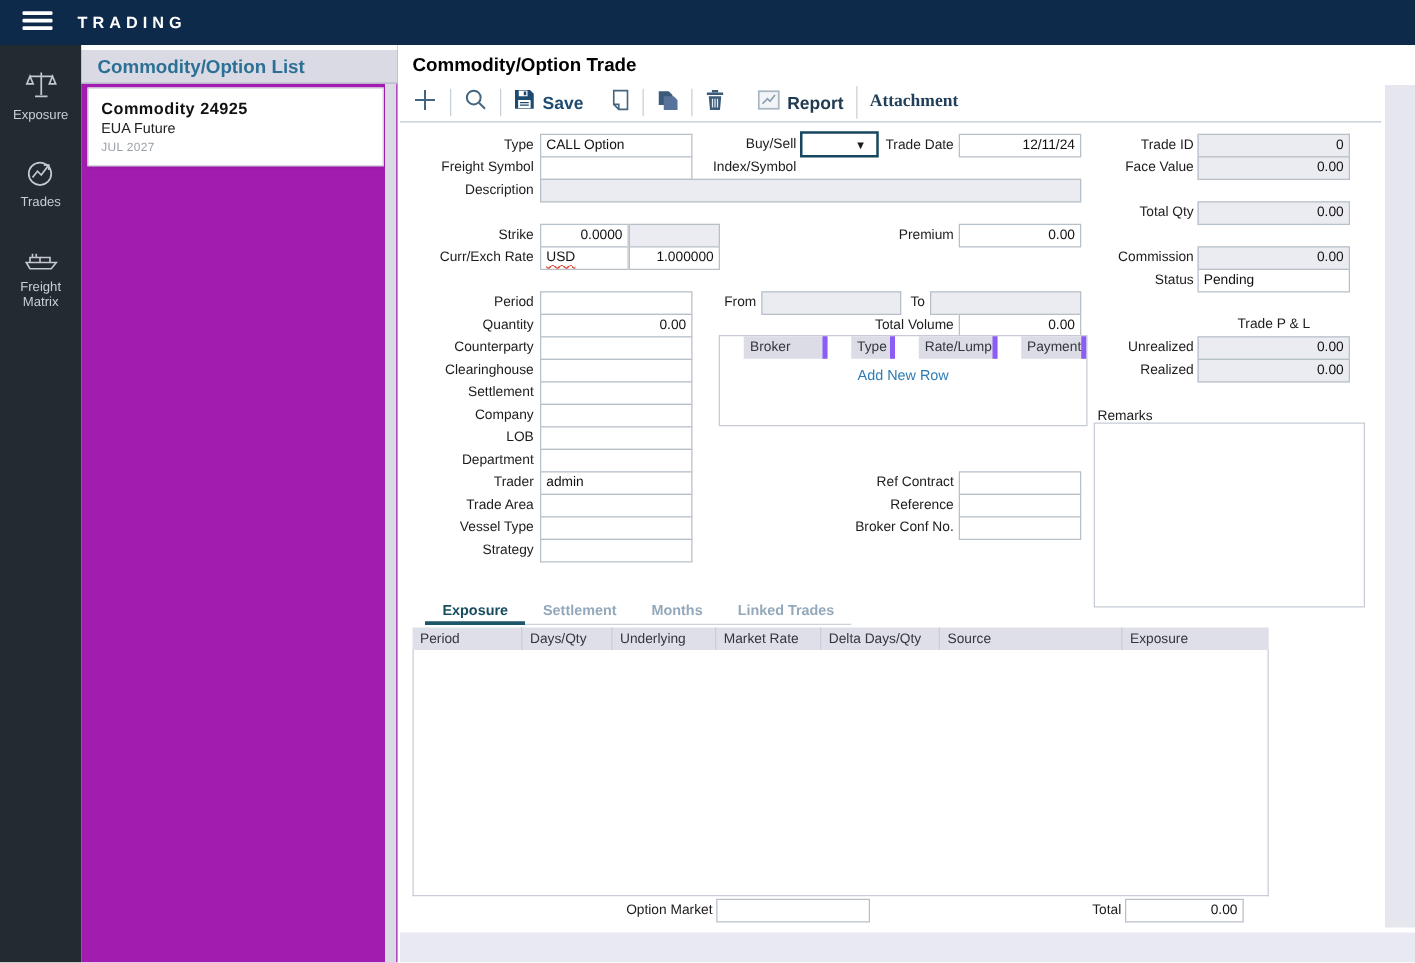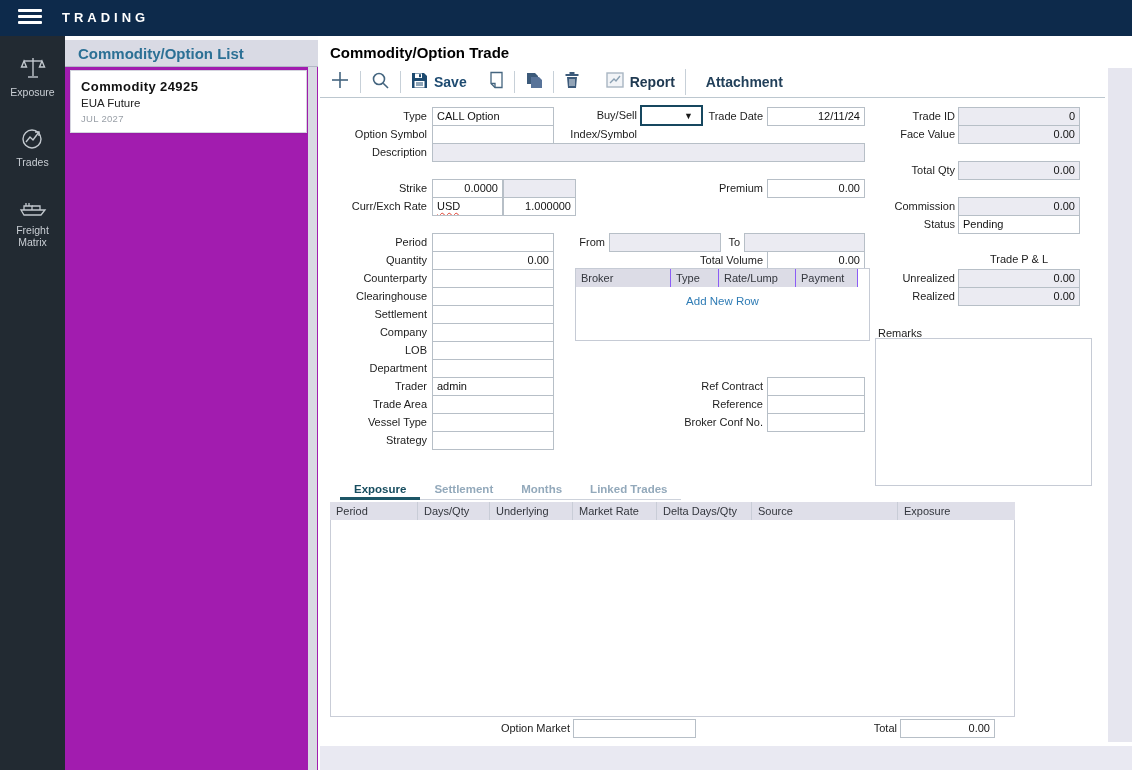--- a/index.html
+++ b/index.html
@@ -32,40 +32,40 @@
   .card-period { font-size:9.5px; color:#9aa0a8; margin-top:4px; letter-spacing:0.3px; }
 
   
   .main { position:absolute; left:320px; top:36px; width:812px; height:734px; background:#fff; }
   .main-title { position:absolute; left:10px; top:8px; font-size:15px; font-weight:bold; color:#000; }
 
   .toolbar { position:absolute; left:10px; top:32px; height:28px; display:flex; align-items:center;justify-content:center; }
   .tbtn { display:flex; align-items:center; cursor:pointer; color:#44657f; }
   .tdiv { width:1px; height:22px; background:#c7d0d8; margin:0 10px; }
   .tlabel { font-size:14px; font-weight:bold; color:#1d4a70; margin-left:6px; }
-  .tlabel.dark { color:#22405a; margin-left:10px; }
+  .tlabel.dark { color:#22405a; margin-left:0;font-family:Liberation Serif, serif; }
   .toolbar-sep { position:absolute; left:0; top:61px; width:785px; height:1px; background:#bcc7cf; }
 
   
   .lbl { position:absolute; font-size:11px; color:#1c1c1c; text-align:right; line-height:19px; white-space:nowrap; }
   .fld { position:absolute; height:19px; border:1px solid #b7bfc7; background:#fff;
     font-size:11px; line-height:17px; padding:0 4px; color:#111; overflow:hidden; white-space:nowrap; }
   .fld.ro { background:#ebebf2; }
   .fld.num { text-align:right; }
   .misspell { text-decoration:underline wavy #e0402f 1px; text-underline-offset:2px; }
 
   .dropdown { position:absolute; height:21px; border:2px solid #16475f; background:#fff; cursor:pointer; }
   .dropdown .arrow { position:absolute; right:8px; top:4px; font-size:9px; color:#1a1a1a; }
 
   .section-title { position:absolute; font-size:11px; color:#1c1c1c; text-align:center; }
 
   .broker-box { position:absolute; left:255px; top:232px; width:295px; height:73px; border:1px solid #c6cbd5; background:#fff; }
   .broker-head { display:flex; height:18px; }
-  .broker-head div { background:#dcdce6; border-right:1px solid #8b5cf6; font-size:11px; color:#33363d;
-    line-height:18px; padding-left:5px; }
+  .broker-head div { background:#dcdce6; border-right:4px solid #8b5cf6; font-size:11px; color:#33363d;
+    line-height:18px; padding-left:5px;margin-left:19px; }
   .addrow { text-align:center; margin-top:8px; font-size:11.5px; color:#2f7cb5; cursor:pointer; }
 
   .remarks-box { position:absolute; left:555px; top:302px; width:217px; height:148px; border:1px solid #c6cbd5; background:#fff; }
 
   
   .tabs { position:absolute; left:20px; top:444px; display:flex; }
   .tab { font-size:11.5px; font-weight:bold; padding:3px 14px 4px 14px; color:#93a9bb;
     border-bottom:1px solid #cdd2db; cursor:pointer; }
   .tab.active { color:#174d5f; border-bottom:3px solid #1d5666; padding-bottom:2px; }
 
@@ -228,21 +228,21 @@
     <div class="fld" style="left:112px; top:71px; width:122px;">CALL Option</div>
     <div class="lbl" style="left:227px; top:70px; width:90px;">Buy/Sell</div>
     <div class="dropdown" style="left:320px; top:69px; width:63px;">
       <span></span><span class="arrow">▼</span>
     </div>
     <div class="lbl" style="left:350px; top:71px; width:93px;">Trade Date</div>
     <div class="fld num" style="left:447px; top:71px; width:98px;">12/11/24</div>
     <div class="lbl" style="left:535px; top:71px; width:100px;">Trade ID</div>
     <div class="fld ro num" style="left:638px; top:71px; width:122px;">0</div>
 
-    <div class="lbl" style="left:7px; top:89px; width:100px;">Option Symbol</div>
+    <div class="lbl" style="left:7px; top:89px; width:100px;">Freight Symbol</div>
     <div class="fld" style="left:112px; top:89px; width:122px;"></div>
     <div class="lbl" style="left:227px; top:89px; width:90px;">Index/Symbol</div>
     <div class="lbl" style="left:535px; top:89px; width:100px;">Face Value</div>
     <div class="fld ro num" style="left:638px; top:89px; width:122px;">0.00</div>
 
     <div class="lbl" style="left:7px; top:107px; width:100px;">Description</div>
     <div class="fld ro" style="left:112px; top:107px; width:433px;"></div>
 
     <div class="lbl" style="left:535px; top:125px; width:100px;">Total Qty</div>
     <div class="fld ro num" style="left:638px; top:125px; width:122px;">0.00</div>

